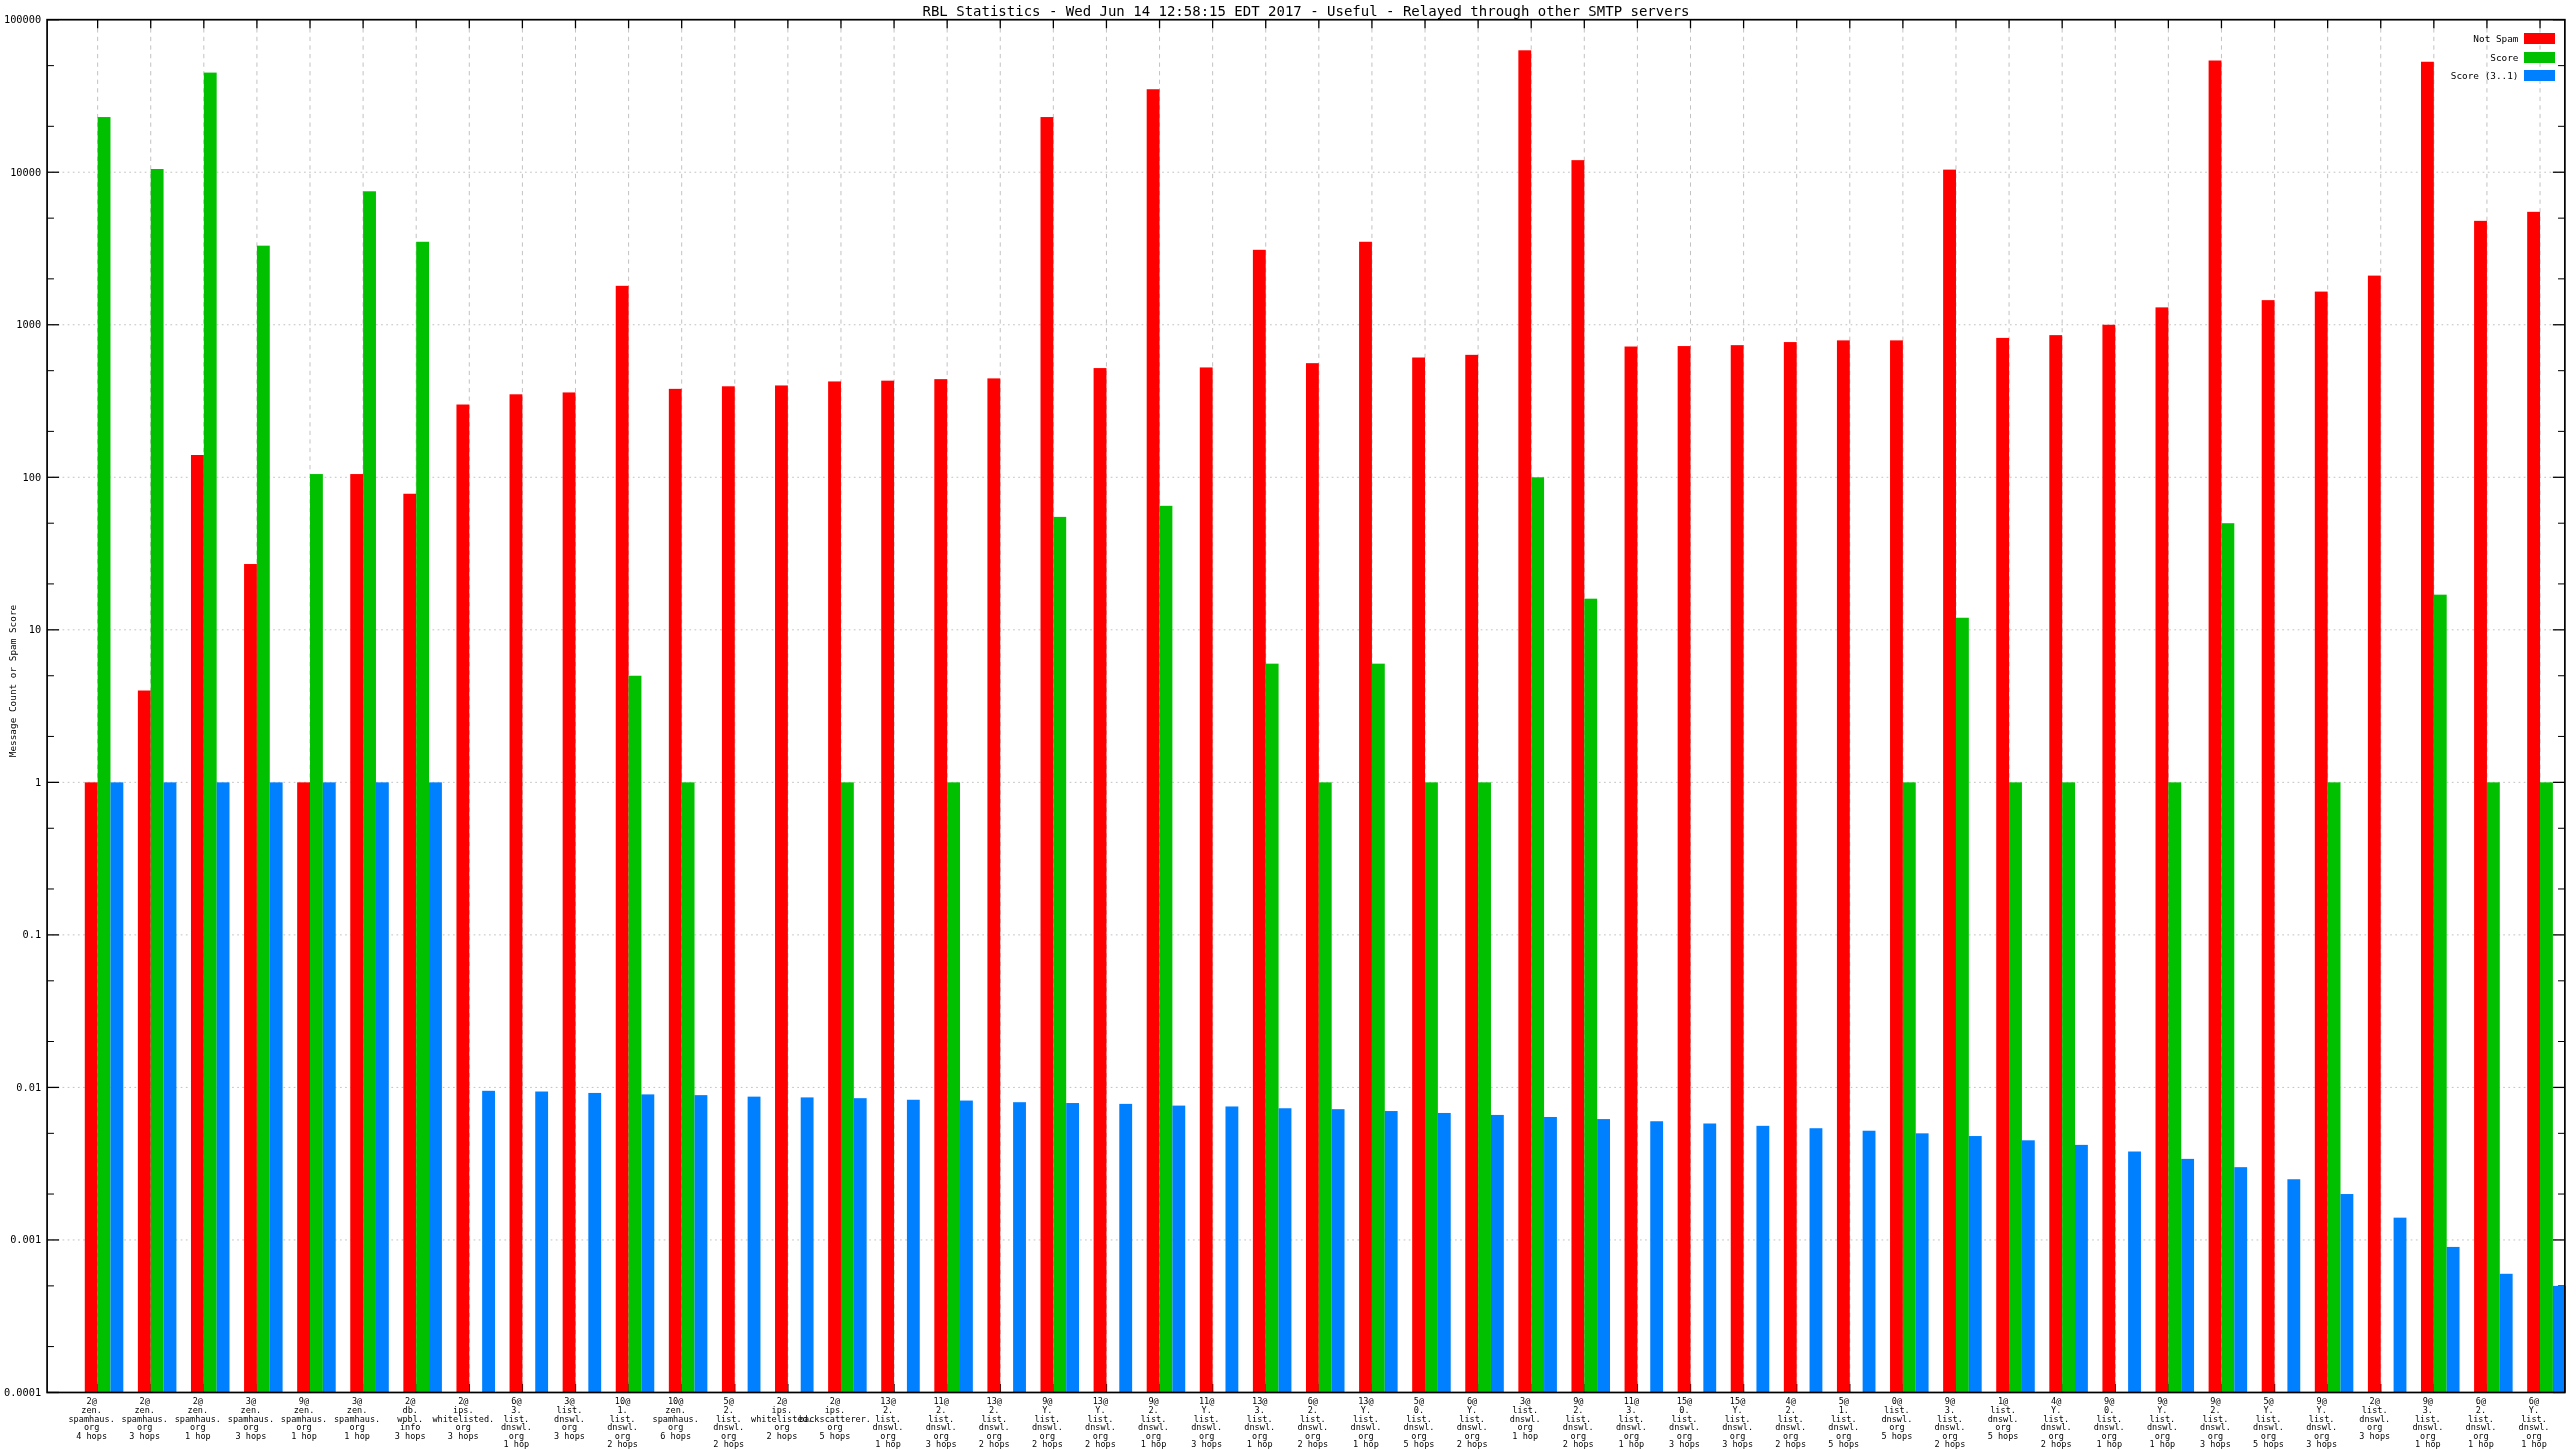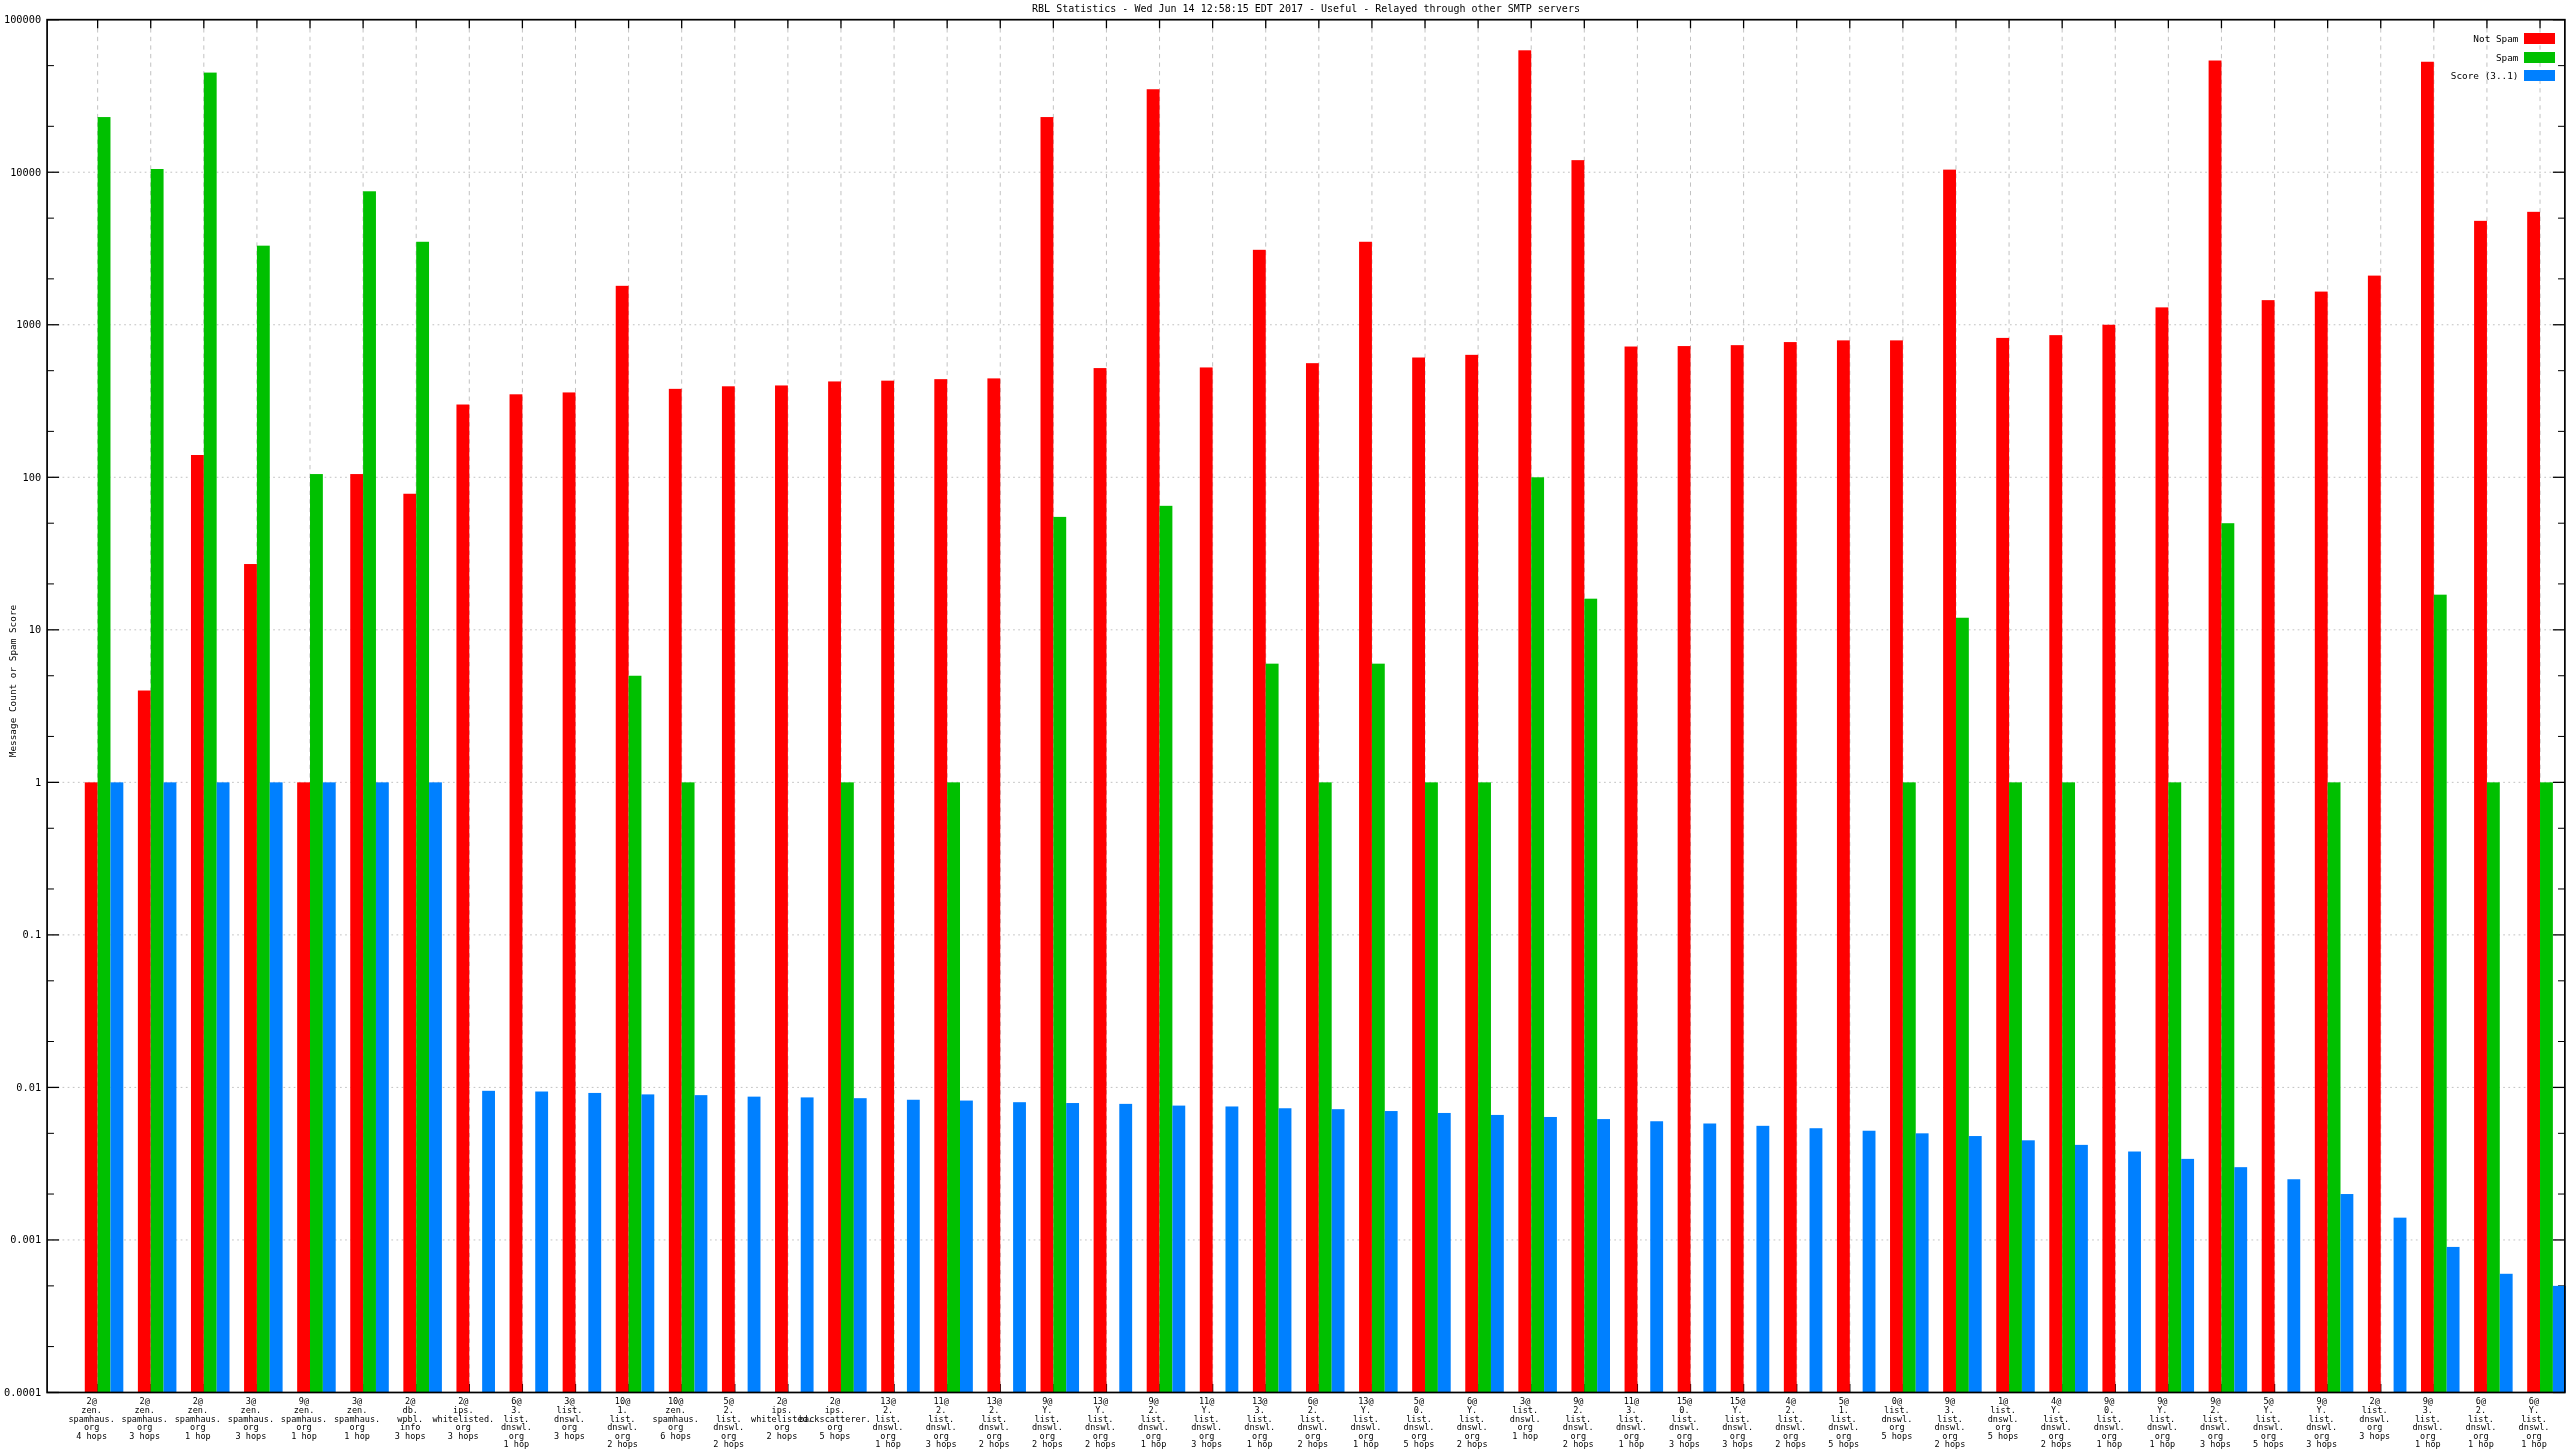--- a/index.html
+++ b/index.html
@@ -1,20 +1,20 @@
 <!DOCTYPE html>
 <html style="font-size:13.7px"><head>
 <meta charset="utf-8">
 <style>
   html,body{margin:0;padding:0;background:#fff;}
   .chart{position:relative;width:2576px;height:1449px;background:#ffffff;
          font-family:"DejaVu Sans Mono","Liberation Mono",monospace;color:#000;}
   .chart svg{position:absolute;left:0;top:0;}
   .title{position:absolute;top:3.4px;left:47px;width:2518px;text-align:center;
-         font-size:10px;letter-spacing:0px;white-space:nowrap;}
+         font-size:14px;letter-spacing:0px;white-space:nowrap;}
   .ylabel{position:absolute;left:12px;top:681px;white-space:nowrap;font-size:9.4px;
           transform:translate(-50%,-50%) rotate(-90deg);}
   .legend{position:absolute;top:33px;right:21.4px;}
   .legend-row{display:flex;align-items:center;justify-content:flex-end;
               gap:5.1px;margin-bottom:7.7px;height:11px;}
   .legend-label{font-size:9.4px;white-space:nowrap;}
   .legend-swatch{width:31px;height:11px;display:inline-block;}
 </style>
 </head>
 <body>
@@ -630,21 +630,21 @@
       <rect x="55" y="23" width="2940" height="1603" fill="none" stroke="#000000" stroke-width="2"></rect>
     </svg>
   <div class="title">RBL Statistics - Wed Jun 14 12:58:15 EDT 2017 - Useful - Relayed through other SMTP servers</div>
   <div class="ylabel">Message Count or Spam Score</div>
   <div class="legend">
     <div class="legend-row">
       <span class="legend-label">Not Spam</span>
       <span class="legend-swatch" id="sw0" style="background: rgb(255, 0, 0);"></span>
     </div>
     <div class="legend-row">
-      <span class="legend-label">Spam</span>
+      <span class="legend-label">Score</span>
       <span class="legend-swatch" id="sw1" style="background: rgb(0, 192, 0);"></span>
     </div>
     <div class="legend-row">
       <span class="legend-label">Score (3..1)</span>
       <span class="legend-swatch" id="sw2" style="background: rgb(0, 128, 255);"></span>
     </div>
   </div>
 </div>
 
 

